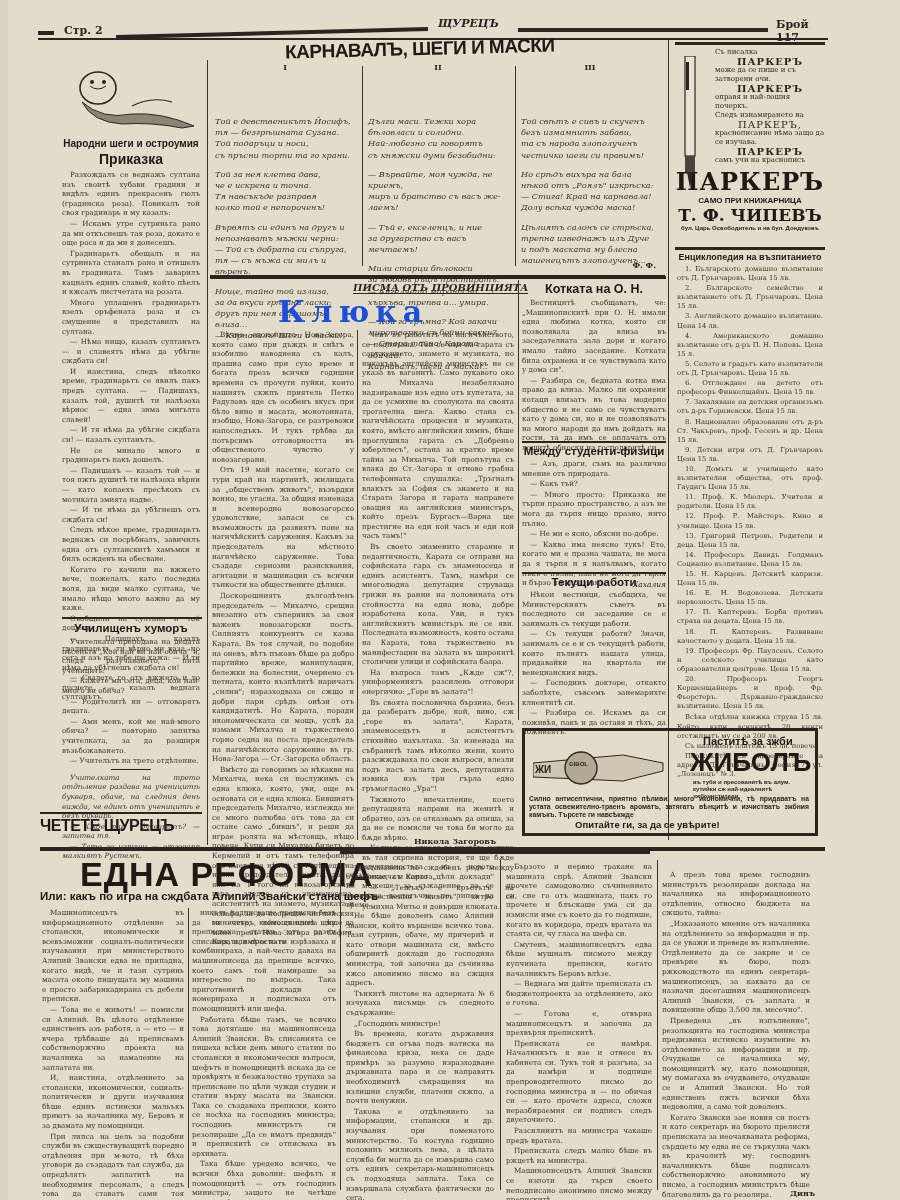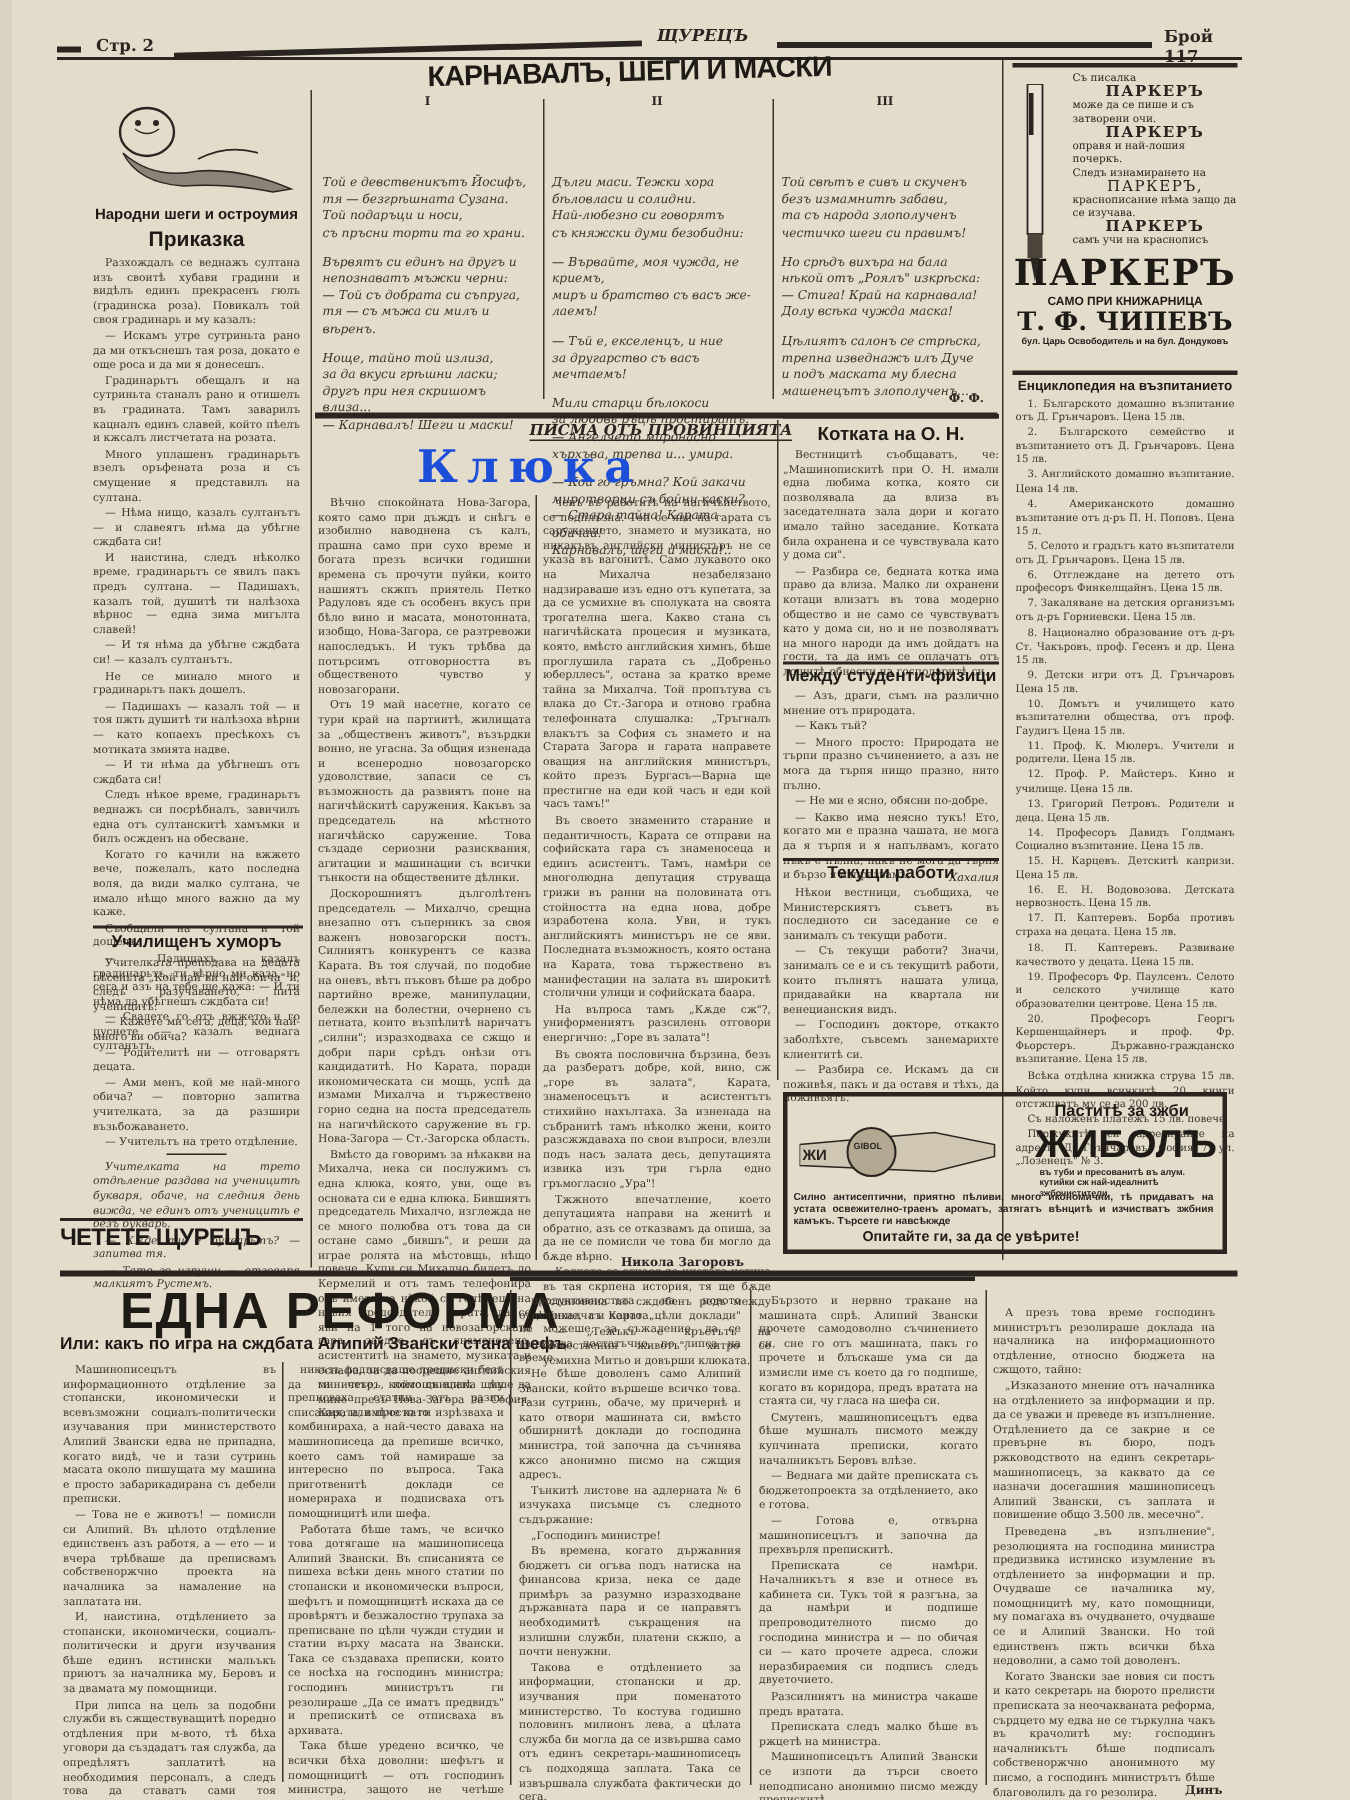--- a/index.html
+++ b/index.html
@@ -94,20 +94,26 @@
   <div class="abs" id="poem-col-0" style="left:0;top:0;width:140px;">
       <div class="roman">I</div>
       <div class="poem">
         <div class="st">
           <div>Той е девственикътъ Йосифъ,</div>
           <div>тя — безгрѣшната Сузана.</div>
           <div>Той подаръци и носи,</div>
           <div>съ пръсни торти та го храни.</div>
         </div>
         <div class="st">
+          <div>Той за нея клетва дава,</div>
+          <div>че е искрена и точна.</div>
+          <div>Тя навсъкъде разправя</div>
+          <div>колко той е непороченъ!</div>
+        </div>
+        <div class="st">
           <div>Вървятъ си единъ на другъ и</div>
           <div>непознаватъ мъжки черни:</div>
           <div>— Той съ добрата си съпруга,</div>
           <div>тя — съ мъжа си милъ и вѣренъ.</div>
         </div>
         <div class="st">
           <div>Нощe, тайно той излиза,</div>
           <div>за да вкуси грѣшни ласки;</div>
           <div>другъ при нея скришомъ влиза...</div>
           <div>— Карнавалъ! Шеги и маски!</div>
@@ -206,21 +212,21 @@
       <p>Вестницитѣ съобщаватъ, че: „Машинопискитѣ при О. Н. имали една любима котка, която си позволявала да влиза въ заседателната зала дори и когато имало тайно заседание. Котката била охранена и се чувствувала като у дома си".</p>
       <p>— Разбира се, бедната котка има право да влиза. Малко ли охранени котаци влизатъ въ това модерно общество и не само се чувствуватъ като у дома си, но и не позволяватъ на много народи да имъ дойдатъ на гости, та да имъ се оплачатъ отъ лошитѣ обноски на господаритѣ си.</p>
     </div>
 </div>
 <div class="rule" style="left:522px;top:441px;width:144px;height:2px;"></div>
 <div class="abs" style="left:522px;top:445px;width:144px;">
   <div class="head" style="font-size:11.5px;margin-bottom:2px;">Между студенти-физици</div>
   <div class="txt" id="phys-body">
       <p>— Азъ, драги, съмъ на различно мнение отъ природата.</p>
       <p>— Какъ тъй?</p>
-      <p>— Много просто: Природата не търпи празно съчинението, а азъ не мога да търпя нищо празно, нито пълно.</p>
+      <p>— Много просто: Приказка не търпи празно пространство, а азъ не мога да търпя нищо празно, нито пълно.</p>
       <p>— Не ми е ясно, обясни по-добре.</p>
       <p>— Какво има неясно тукъ! Ето, когато ми е празна чашата, не мога да я търпя и я напълвамъ, когато пъкъ е пълна, пакъ не мога да търпя и бързо я изпразвамъ.</p>
     </div>
   <div style="text-align:right;font-size:7.5px;font-style:italic;margin-top:-9px;">Хахалия</div>
 </div>
 <div class="rule" style="left:522px;top:572px;width:144px;height:2px;"></div>
 <div class="abs" style="left:522px;top:576px;width:144px;">
   <div class="head" style="font-size:11.5px;margin-bottom:2px;">Текущи работи</div>
   <div class="txt" id="curr-body">
       <p>Нѣкои вестници, съобщиха, че Министерскиятъ съветъ въ последното си заседание се е занималъ съ текущи работи.</p>

